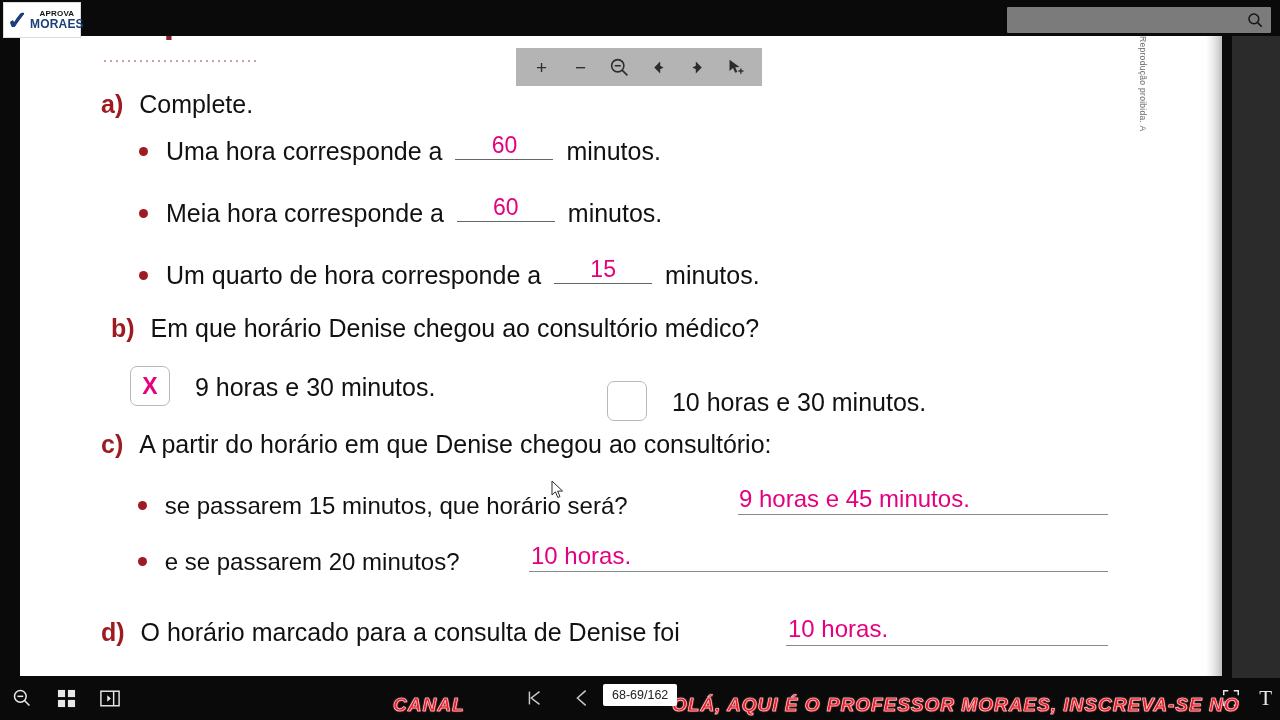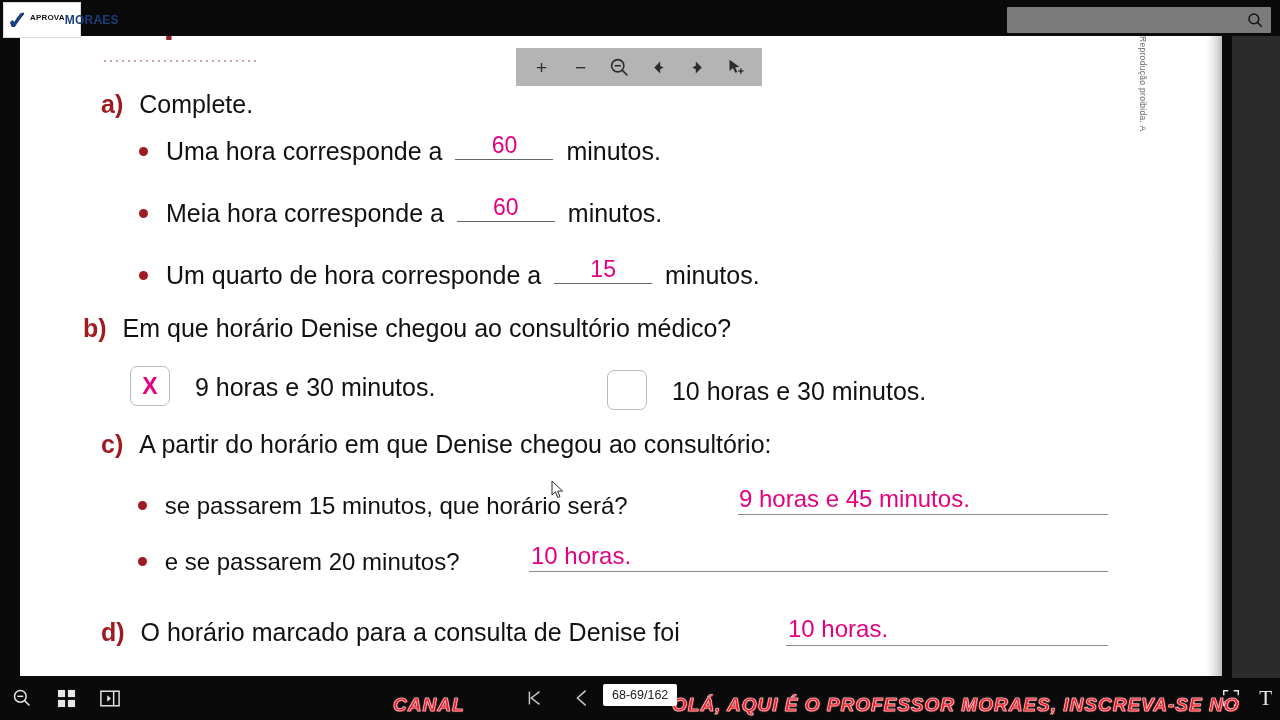--- a/index.html
+++ b/index.html
@@ -106,21 +106,21 @@
   }
   .logo {
     position: absolute; left: 3px; top: 2px; width: 78px; height: 36px;
     background: #fff; border: 1px solid #dcdcdc;
     display: flex; align-items: center; gap: 2px; padding: 2px 3px;
   }
   .logo-check {
     font-size: 25px; color: #1b3f7a; font-weight: 800; line-height: 1;
     text-shadow: 0 0 0 #1b3f7a;
   }
-  .logo-words { display: flex; flex-direction: row; line-height: 1; }
+  .logo-words { display: flex; flex-direction: column; line-height: 1; align-items: center; }
   .logo-aprova { font-size: 8px; font-weight: 800; color: #111; letter-spacing: .2px; }
   .logo-brasil { font-size: 12px; font-weight: 800; color: #1b3f7a; letter-spacing: .2px; }
 
   .search-box {
     position: absolute; right: 9px; top: 7px; width: 264px; height: 26px;
     background: #7b7b7b; border: none; border-radius: 1px;
   }
   .search-input {
     width: 100%; height: 100%; background: transparent; border: none;
     outline: none; color: #ddd; font-size: 12px; padding: 0 30px 0 8px;
@@ -233,33 +233,33 @@
 
       <div class="q qa-text" style="left:119px; top:246px;">
         <span class="bullet"></span>
         <span>Um quarto de hora corresponde a</span>
         <span class="blank" style="width:98px; height:24px; margin:0 6px;">
           <span class="hw hw-inblank">15</span>
         </span>
         <span>minutos.</span>
       </div>
 
-      <div class="q qb-text" style="left:63px; top:300px;text-align:right;">
+      <div class="q qb-text" style="left:91px; top:300px;text-align:right;">
         <span class="marker">b)</span>
         <span style="margin-left:9px;">Em que horário Denise chegou ao consultório médico?</span>
       </div>
 
       <div class="q qb-text" style="left:110px; top:355px;">
         <span class="cbox">
           <span class="mark">X</span>
         </span>
         <span style="margin-left:18px;">9 horas e 30 minutos.</span>
       </div>
 
-      <div class="q qb-text" style="left:587px; top:359px;text-align:center;">
+      <div class="q qb-text" style="left:587px; top:370px;text-align:center;">
         <span class="cbox">
           <span class="mark"></span>
         </span>
         <span style="margin-left:18px;">10 horas e 30 minutos.</span>
       </div>
 
       <div class="q qb-text" style="left:81px; top:416px;">
         <span class="marker">c)</span>
         <span style="margin-left:9px;">A partir do horário em que Denise chegou ao consultório:</span>
       </div>

